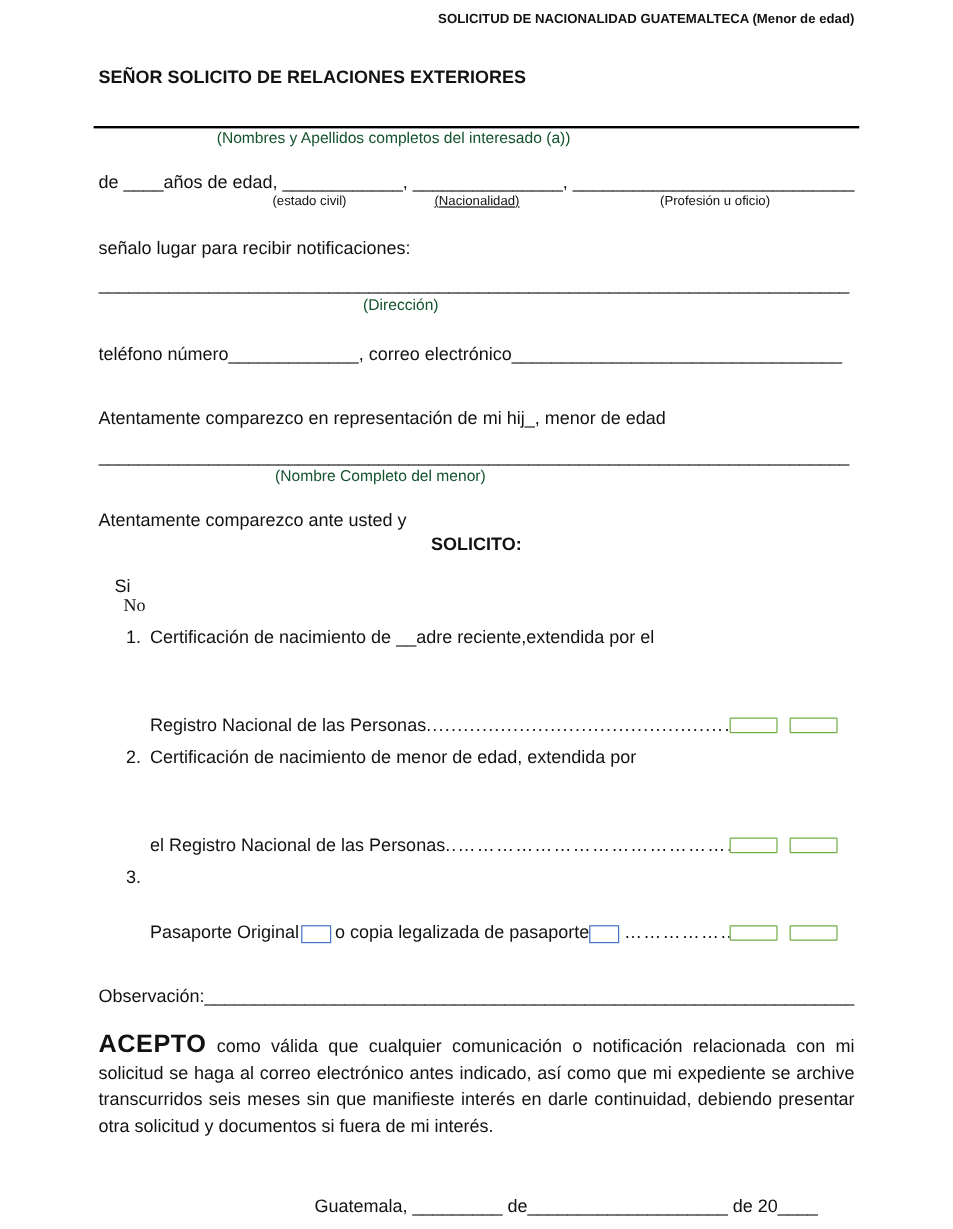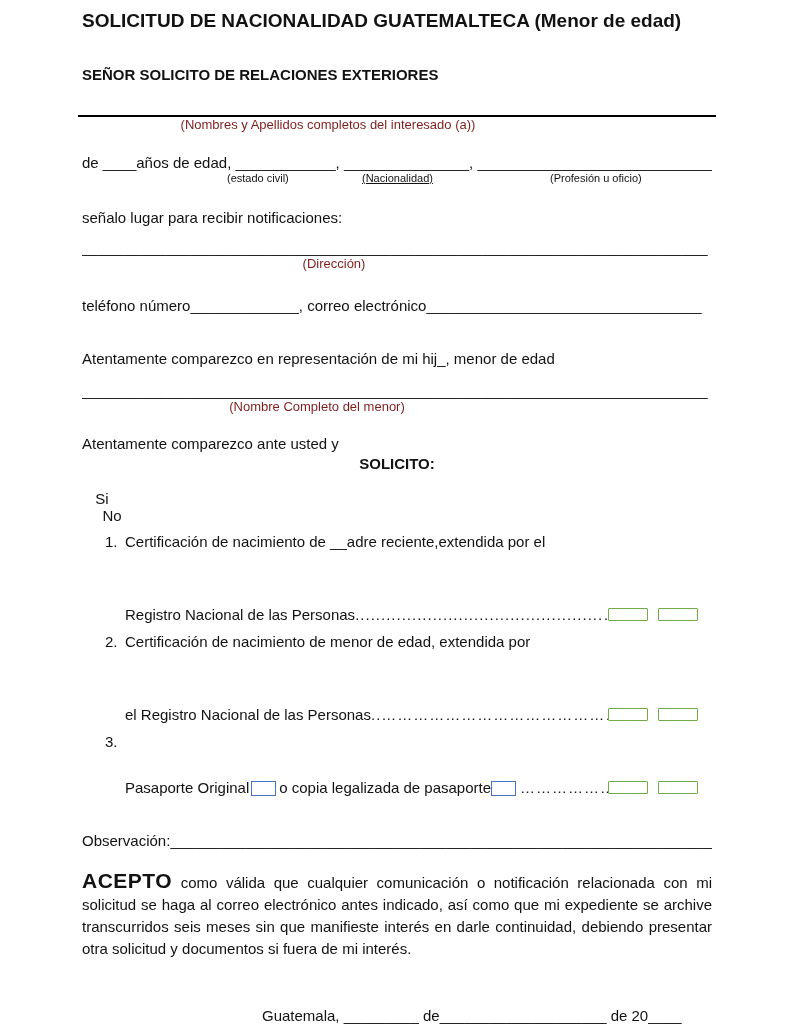--- a/index.html
+++ b/index.html
@@ -5,25 +5,25 @@
   * { margin:0; padding:0; box-sizing:border-box; }
   html,body { background:#fff; }
   body {
     width:794px; height:1024px;
     font-family:"Liberation Sans", sans-serif;
     font-size:15px; color:#121212;
     overflow:hidden;
   }
   .page { width:794px; height:1024px; padding:10px 82px 0 82px; position:relative; }
 
-  .title { font-size:19px; font-weight:bold; text-align:left; }
+  .title { font-size:11px; font-weight:bold; text-align:right; }
   .addressee { font-size:15px; font-weight:bold; margin-top:34px; }
 
   .name-rule { height:34px; border-bottom:2px solid #000; margin:0 -4px; }
-  .caption { font-size:13px; color:#7f1d1d; }
+  .caption { font-size:13px; color:#14532d; }
   .caption-center { width:100%; text-align:center; position:relative; }
   .off-nombres { left:-69px; }
   .off-direccion { left:-63px; }
   .off-menor { left:-80px; }
 
   .blank { white-space:nowrap; overflow:hidden; }
 
   .age-row { margin-top:22px; white-space:nowrap; overflow:hidden; }
   .labels-row { position:relative; height:19px; font-size:11px; }
   .labels-row span { position:absolute; top:1px; }
@@ -39,21 +39,21 @@
   .minor-blank { margin-top:15px; }
 
   .lead { margin-top:21px; }
   .solicito { font-weight:bold; text-align:center; margin-top:3px; }
 
   .body-par { margin-top:21px; text-align:justify; line-height:22px; }
 
   .docs-intro { margin-top:17px; }
   .si-no-header { display:flex; justify-content:center; padding-right:14px; margin-top:18px;flex-direction:column; }
   .si-no-header .col { width:40px; text-align:center; }
-  .si-no-header .col + .col { margin-left:10px; }
+  .si-no-header .col + .col { margin-left:10px;font-family:Liberation Serif, serif; }
 
   .doc-list { margin-top:4px; }
   .doc-item { display:flex; }
   .doc-num { width:20px; margin-left:23px; line-height:27px; flex:none; }
   .doc-body { flex:1; min-width:0; }
   .doc-line { line-height:27px; }
   .doc-flex { display:flex; align-items:center; line-height:27px;margin-top:46px; }
   .dots { flex:1; min-width:0; white-space:nowrap; overflow:hidden; letter-spacing:1px; }
   .cb { flex:none; display:inline-block; width:40px; height:13px; background:#fff; }
   .cb-green { border:1.5px solid #70ad47; border-radius:1px; }

